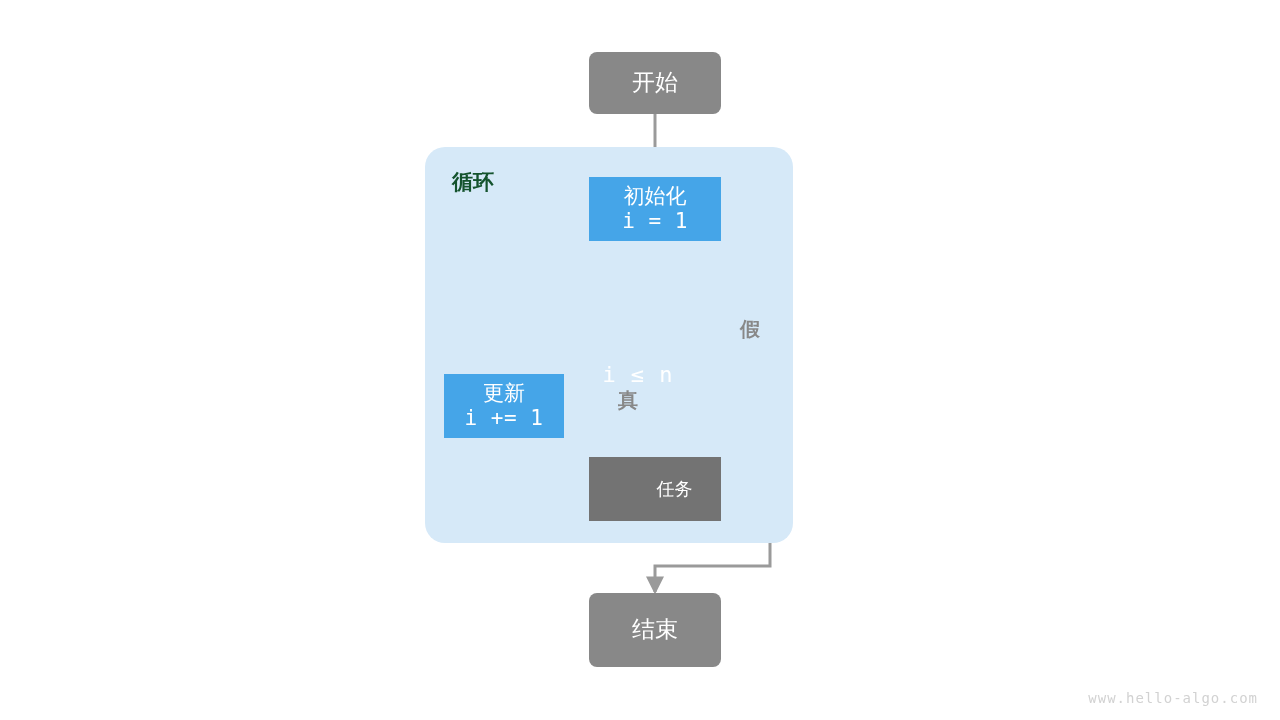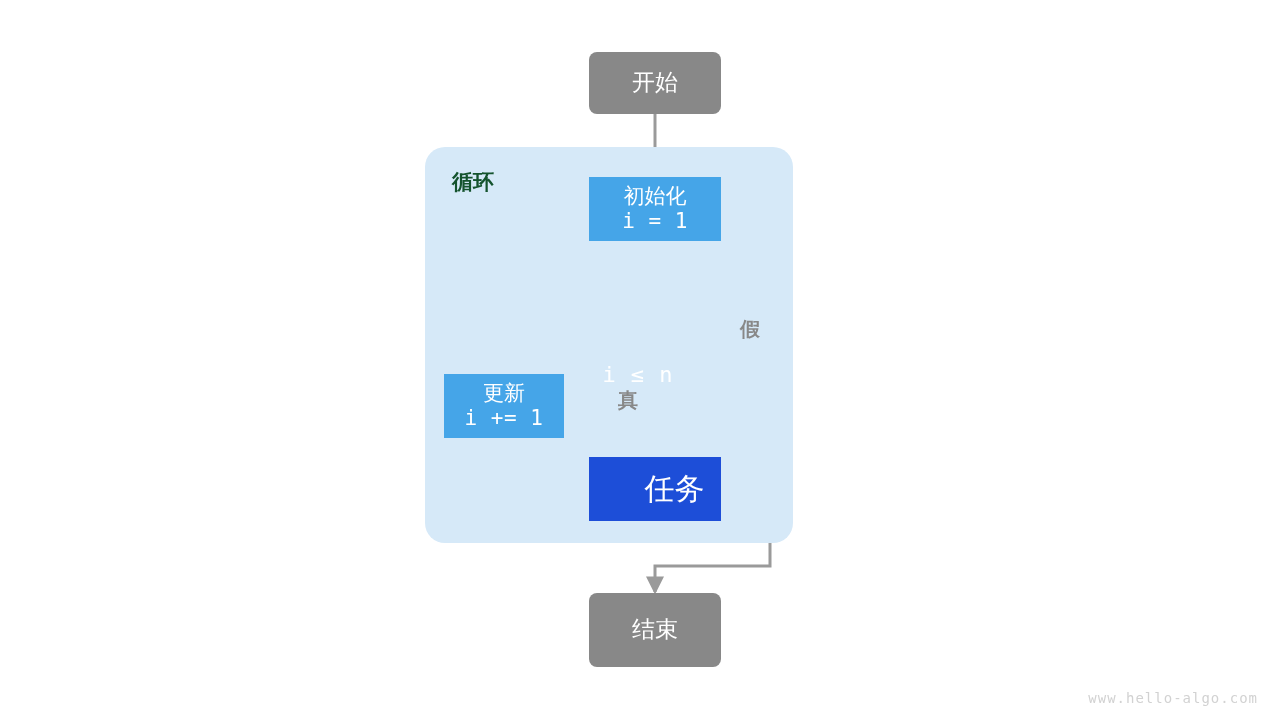--- a/index.html
+++ b/index.html
@@ -35,22 +35,22 @@
   .term {
     background: #888888;
     border-radius: 8px;
     font-size: 23px;
   }
   .proc-blue {
     background: #45A5E8;
     font-size: 21px;
   }
   .proc-green {
-    background: #1d4ed8;
-    font-size: 30px;
+    background: #737373;
+    font-size: 18px;
     padding-left: 39px;
   }
   .mono {
     font-family: "DejaVu Sans Mono", "Liberation Mono", monospace;
     font-size: 21px;
     letter-spacing: 0.5px;
   }
   .cjk {
     font-family: "DejaVu Sans", "Liberation Sans", sans-serif;
   }

